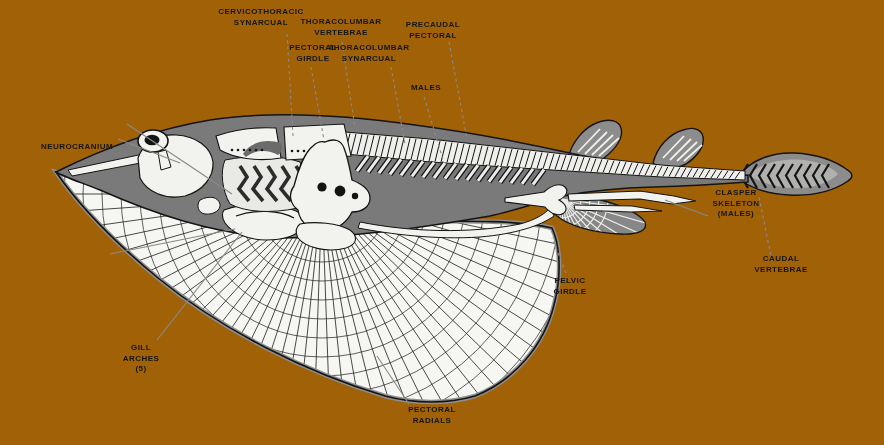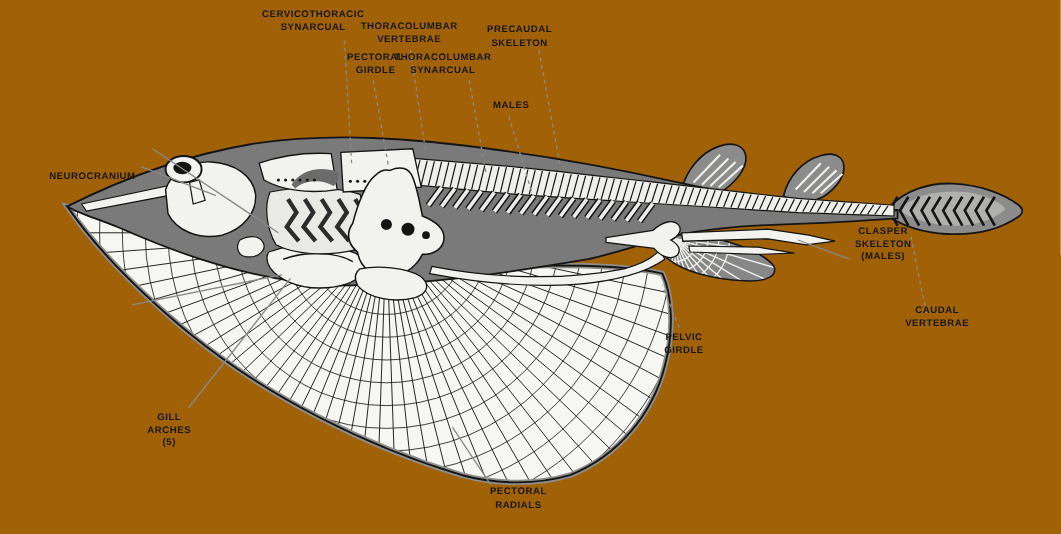--- a/index.html
+++ b/index.html
@@ -340,21 +340,21 @@
       <line x1="708" y1="216" x2="665" y2="200"></line>
       <line x1="772" y1="261" x2="759" y2="197" stroke-dasharray="3 3.2"></line>
     </g>
   </svg>
 
   <div class="lbl" style="left:261px;top:7px">CERVICOTHORACIC
 SYNARCUAL</div>
   <div class="lbl" style="left:341px;top:17px">THORACOLUMBAR
 VERTEBRAE</div>
   <div class="lbl" style="left:433px;top:20px">PRECAUDAL
-SKELETON</div>
+PECTORAL</div>
   <div class="lbl" style="left:313px;top:43px">PECTORAL
 GIRDLE</div>
   <div class="lbl" style="left:369px;top:43px">THORACOLUMBAR
 SYNARCUAL</div>
   <div class="lbl" style="left:426px;top:83px">MALES</div>
   <div class="lbl" style="left:77px;top:142px">NEUROCRANIUM</div>
   <div class="lbl" style="left:141px;top:343px">GILL
 ARCHES
 (5)</div>
   <div class="lbl" style="left:432px;top:405px">PECTORAL

